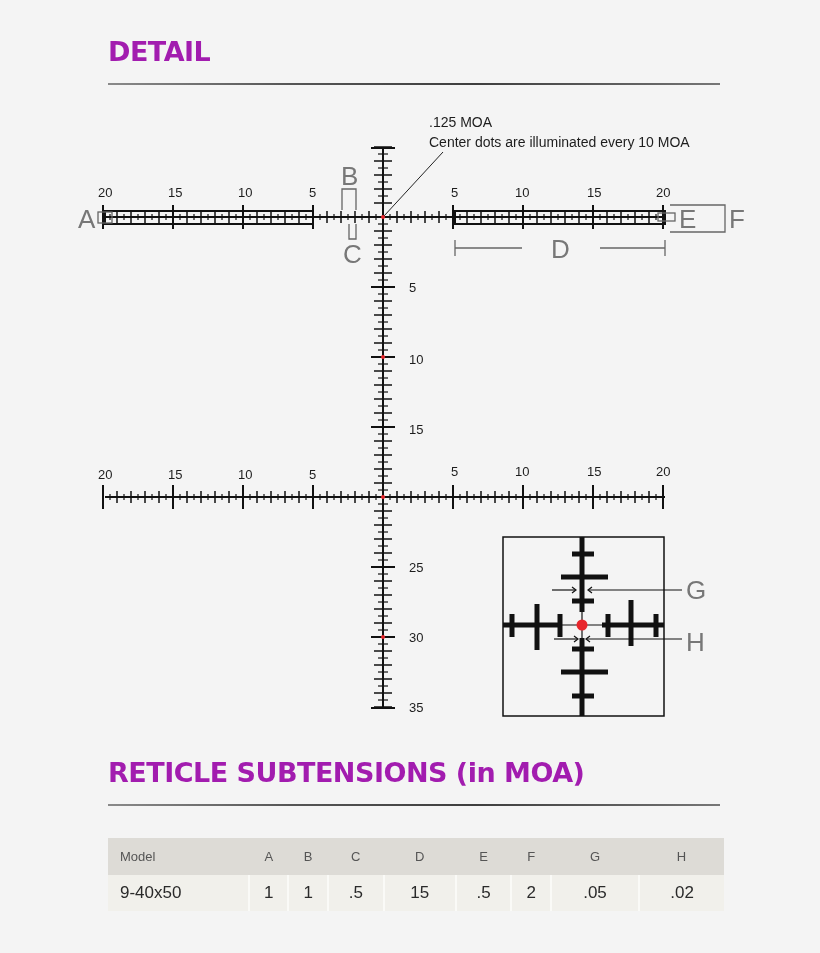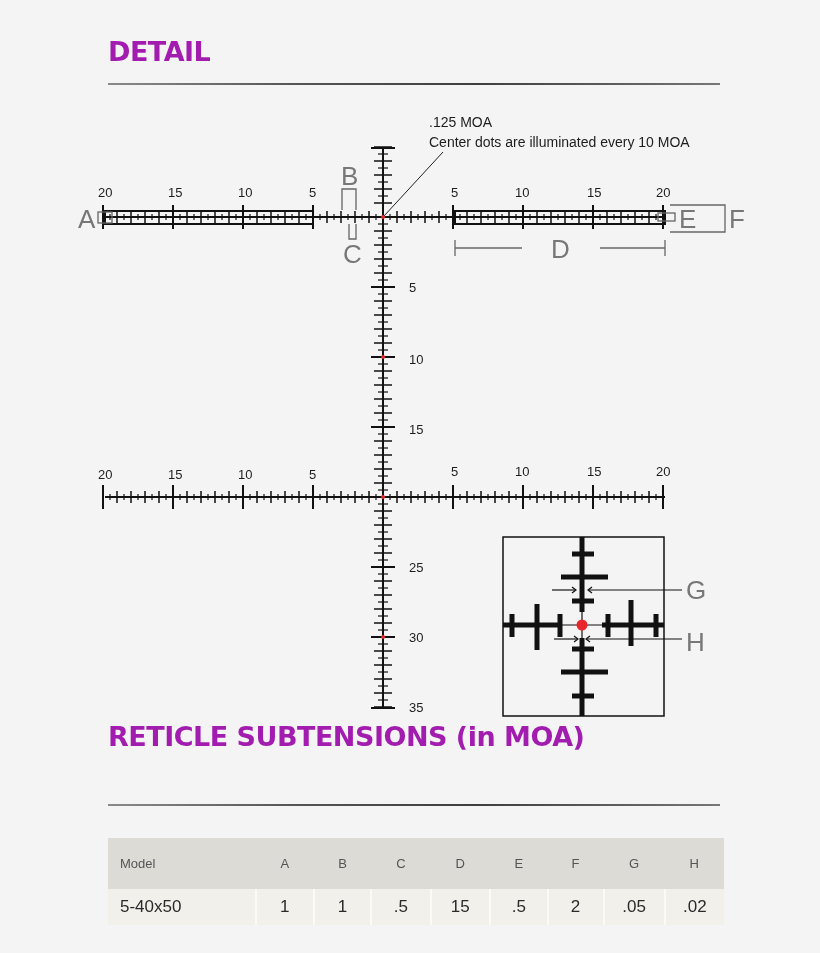--- a/index.html
+++ b/index.html
@@ -20,21 +20,21 @@
   #reticle-svg { position: absolute; left: 0; top: 0; }
   .num { font-family: "Liberation Sans", sans-serif; font-size: 13px; fill: #1d1d1d; }
   .letter { font-family: "Liberation Sans", sans-serif; font-size: 26px; fill: #777; }
   .note { font-family: "Liberation Sans", sans-serif; font-size: 14px; fill: #1d1d1d; }
   .subtable {
     position: absolute; left: 108px; top: 838px; width: 616px;
     border-collapse: collapse; font-family: "Liberation Sans", sans-serif;
   }
   .subtable th {
     background: #dddbd6; color: #555; font-weight: normal; font-size: 13px;
-    height: 35px; padding: 8px; text-align: center;
+    height: 35px; padding: 1px; text-align: center;
   }
   .subtable th:first-child { text-align: left; padding-left: 12px; }
   .subtable td {
     background: #f1f0eb; color: #2a2a2a; font-size: 17px; height: 36px;
     text-align: center; padding: 0; border-left: 2px solid #fafaf7;
   }
   .subtable td:first-child { text-align: left; padding-left: 12px; border-left: none; }
 </style>
 </head>
 <body>
@@ -397,40 +397,40 @@
       <line x1="554" y1="639" x2="577" y2="639"></line>
       <polyline points="574,636 578,639 574,642"></polyline>
       <line x1="587" y1="639" x2="682" y2="639"></line>
       <polyline points="590,636 586,639 590,642"></polyline>
     </g>
     <text class="letter" x="686" y="599">G</text>
     <text class="letter" x="686" y="651">H</text>
   </g>
 </svg>
 
-<h1 class="section-title" style="top:721px;">RETICLE SUBTENSIONS (in MOA)</h1>
+<h1 class="section-title" style="top:757px;">RETICLE SUBTENSIONS (in MOA)</h1>
 <div class="rule" style="top:804px;"></div>
 
 <table class="subtable">
   <thead>
     <tr>
       <th style="width:128px;">Model</th>
       <th>A</th>
       <th>B</th>
       <th>C</th>
       <th>D</th>
       <th>E</th>
       <th>F</th>
       <th>G</th>
       <th>H</th>
     </tr>
   </thead>
   <tbody>
     <tr>
-      <td>5-40x50</td>
+      <td>9-40x50</td>
       <td>1</td>
       <td>1</td>
       <td>.5</td>
       <td>15</td>
       <td>.5</td>
       <td>2</td>
       <td>.05</td>
       <td>.02</td>
     </tr>
   </tbody>

